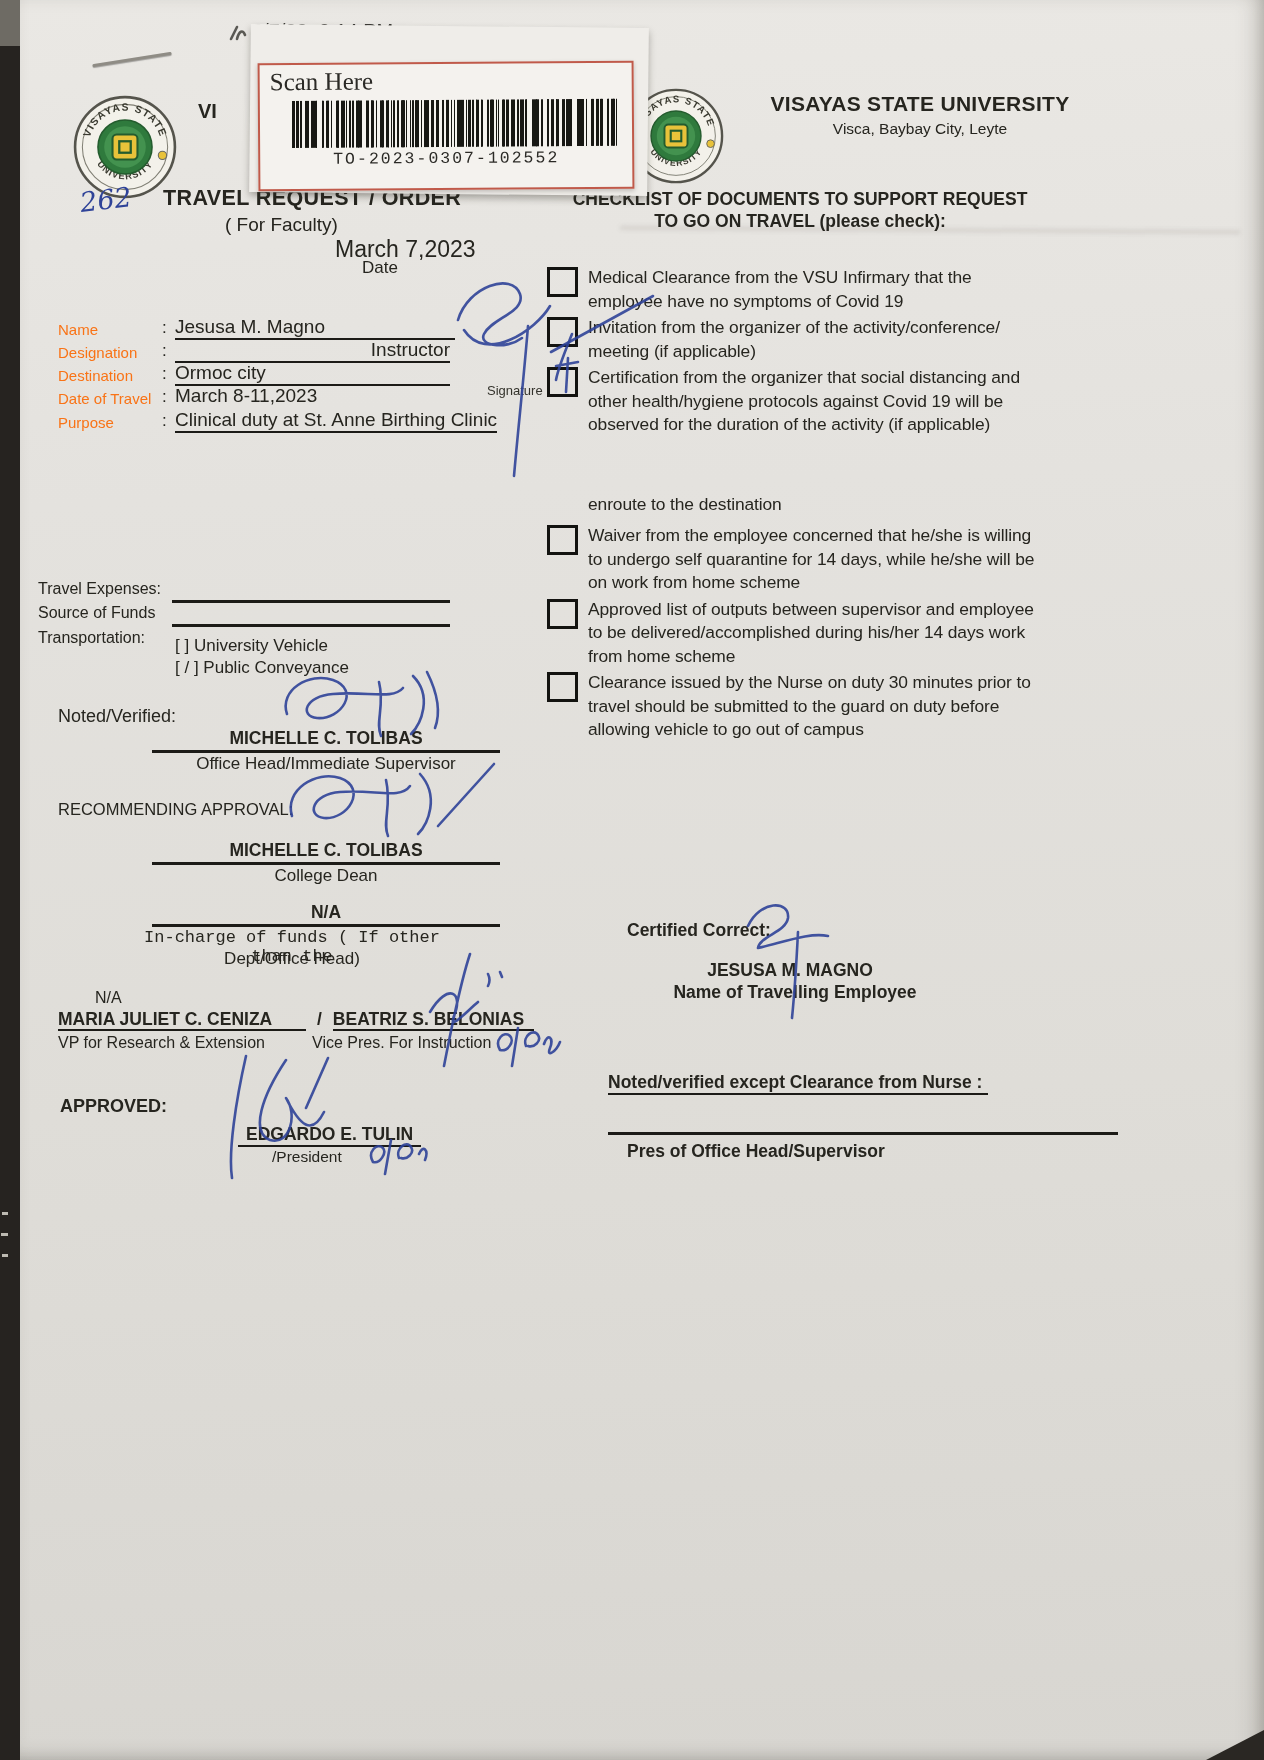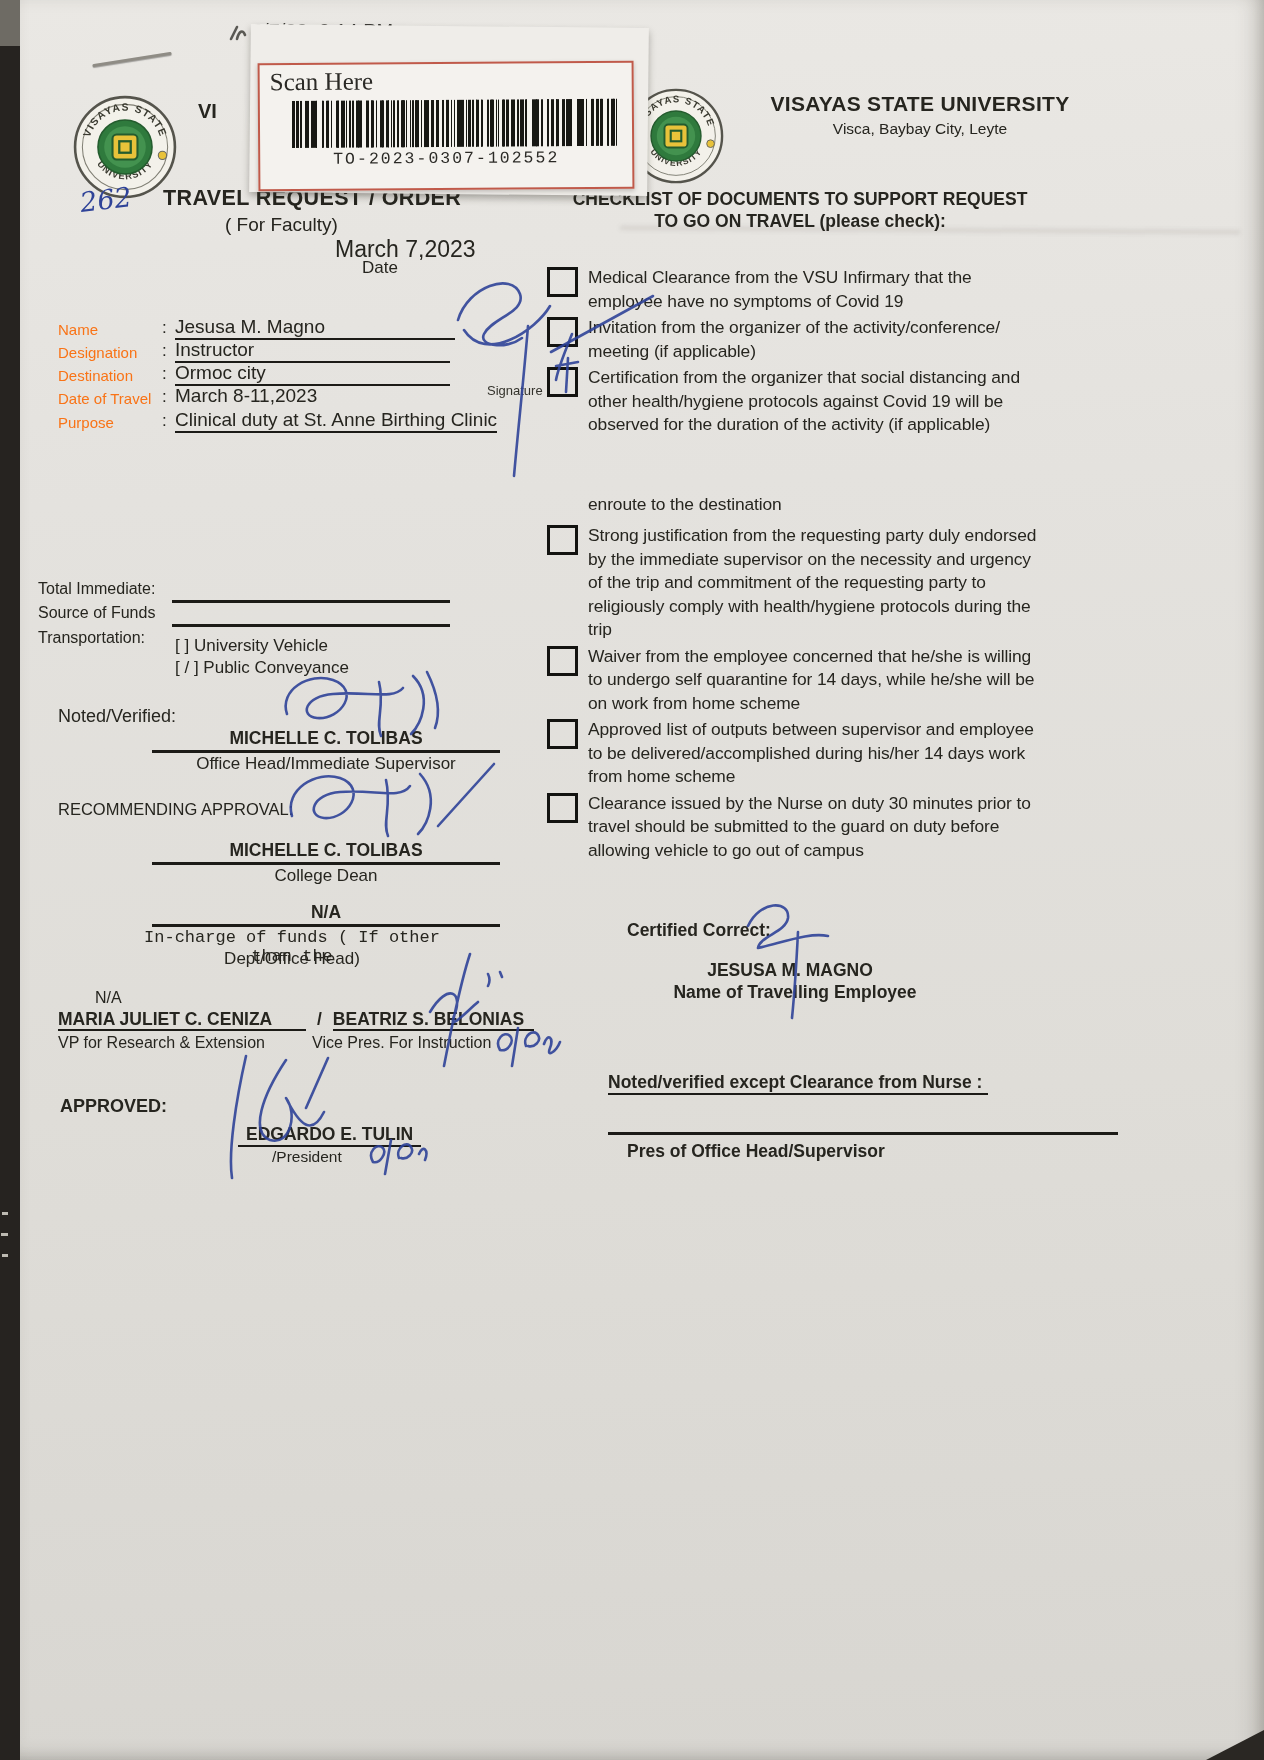--- a/index.html
+++ b/index.html
@@ -157,21 +157,21 @@
   <div id="sig-label">Signature</div>
 
   <div class="frow" style="top:318px;left:58px;width:420px;">
     <span class="flabel">Name</span>
     <span class="fsep">:</span>
     <span class="fval uline" style="width:280px;">Jesusa M. Magno</span>
   </div>
   <div class="frow" style="top:341px;left:58px;width:420px;">
     <span class="flabel">Designation</span>
     <span class="fsep">:</span>
-    <span class="fval uline" style="width:275px;">Instructor</span>
+    <span class="fval uline" style="width:275px;text-align:right;">Instructor</span>
   </div>
   <div class="frow" style="top:364px;left:58px;width:420px;">
     <span class="flabel">Destination</span>
     <span class="fsep">:</span>
     <span class="fval uline" style="width:275px;">Ormoc city</span>
   </div>
   <div class="frow" style="top:387px;left:58px;width:420px;">
     <span class="flabel">Date of Travel</span>
     <span class="fsep">:</span>
     <span class="fval">March 8-11,2023</span>
@@ -191,37 +191,36 @@
       <span class="cl-box"></span>
       <span>Invitation from the organizer of the activity/conference/ meeting (if applicable)</span>
     </div>
     <div class="cl-item">
       <span class="cl-box"></span>
       <span>Certification from the organizer that social distancing and other health/hygiene protocols against Covid 19 will be observed for the duration of the activity (if applicable)</span>
     </div>
     <div class="cl-cont">enroute to the destination</div>
     <div class="cl-item">
       <span class="cl-box"></span>
-      <span>Strong justification from the requesting party duly endorsed by the immediate supervisor on the necessity and urgency of the trip and commitment of the requesting party to religiously comply with health/hygiene protocols during the trip</span>
     </div>
     <div class="cl-item">
       <span class="cl-box"></span>
       <span>Waiver from the employee concerned that he/she is willing to undergo self quarantine for 14 days, while he/she will be on work from home scheme</span>
     </div>
     <div class="cl-item">
       <span class="cl-box"></span>
       <span>Approved list of outputs between supervisor and employee to be delivered/accomplished during his/her 14 days work from home scheme</span>
     </div>
     <div class="cl-item">
       <span class="cl-box"></span>
       <span>Clearance issued by the Nurse on duty 30 minutes prior to travel should be submitted to the guard on duty before allowing vehicle to go out of campus</span>
     </div>
   </div>
 
-  <div id="exp-lbl">Total Immediate:</div>
+  <div id="exp-lbl">Travel Expenses:</div>
   <div class="rule abs" style="left:172px;top:600px;width:278px;"></div>
   <div id="src-lbl">Source of Funds</div>
   <div class="rule abs" style="left:172px;top:624px;width:278px;"></div>
   <div id="trans-lbl">Transportation:</div>
   <div class="opt" style="left:175px;top:628px;">
     <span>[  ]</span>
     <span>University Vehicle</span>
   </div>
   <div class="opt" style="left:175px;top:650px;">
     <span>[ / ]</span>

